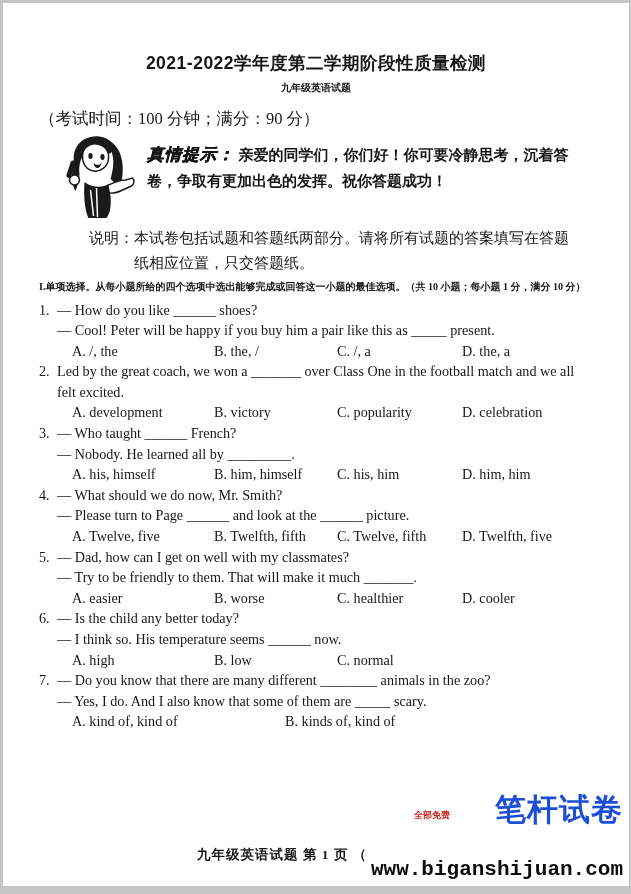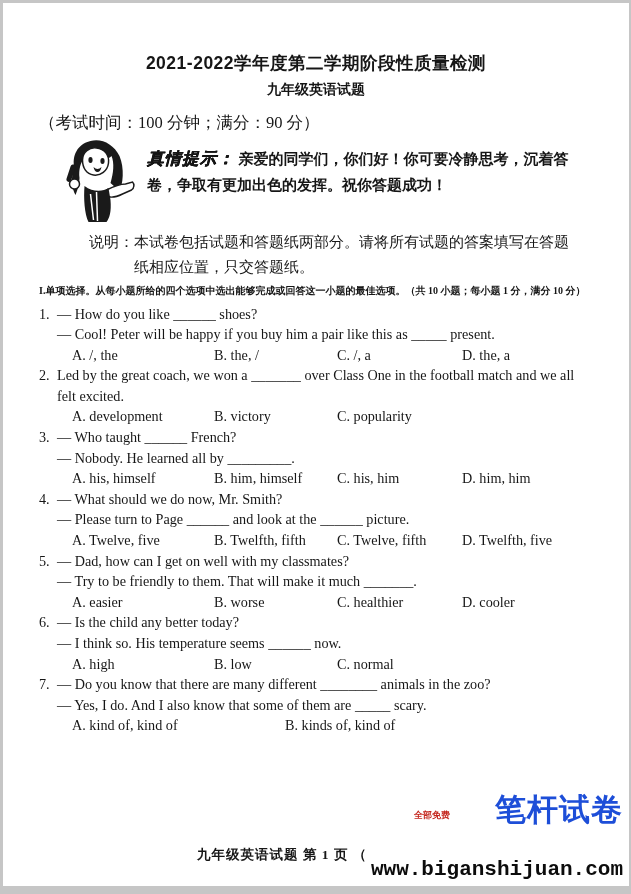--- a/index.html
+++ b/index.html
@@ -17,21 +17,21 @@
     overflow:hidden;
   }
   .content { padding:48px 36px 0 36px; }
 
   .title {
     text-align:center; font-family:"Liberation Sans","DejaVu Sans",sans-serif;
     font-weight:700; font-size:17.5px; letter-spacing:.5px; margin-bottom:6px;
   }
   .subtitle {
     text-align:center; font-family:Liberation Sans, sans-serif;
-    font-weight:700; font-size:14px; margin-bottom:13px;
+    font-weight:700; font-size:10px; margin-bottom:13px;
   }
   .exam-info { font-size:16.5px; margin-bottom:4px; }
 
   .tip-row { display:flex; align-items:flex-start; margin:2px 0 4px 22px; }
   .girl { flex:0 0 78px; height:86px; }
   .tip-text-block { flex:1; padding:8px 4px 0 8px; font-size:15px; line-height:26px; font-weight:700; }
   .tip-label {
     font-style:italic; font-weight:900; font-size:16.5px;
     letter-spacing:1px; text-shadow:0 0 .6px #000, .5px 0 0 #000;
     padding-right:4px;
@@ -116,20 +116,21 @@
   </div>
 
   <div class="question">
     <div class="q-num">2.</div>
     <div class="q-body">
       <div class="q-line">Led by the great coach, we won a _______ over Class One in the football match and we all felt excited.</div>
             <div class="option-row">
               <div class="opt">A. development</div>
               <div class="opt">B. victory</div>
               <div class="opt">C. popularity</div>
+              <div class="opt">D. celebration</div>
             </div>
     </div>
   </div>
 
   <div class="question">
     <div class="q-num">3.</div>
     <div class="q-body">
       <div class="q-line">— Who taught ______ French?</div>
             <div class="q-line">— Nobody. He learned all by _________.</div>
             <div class="option-row">

